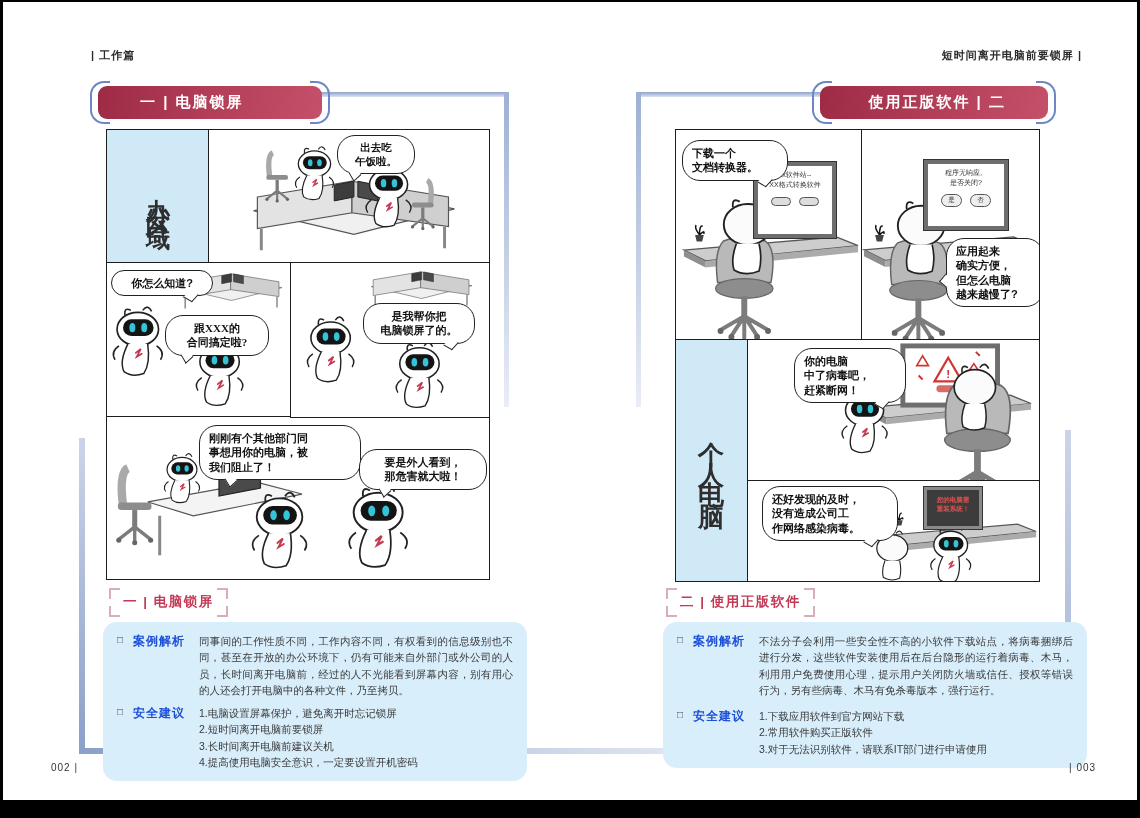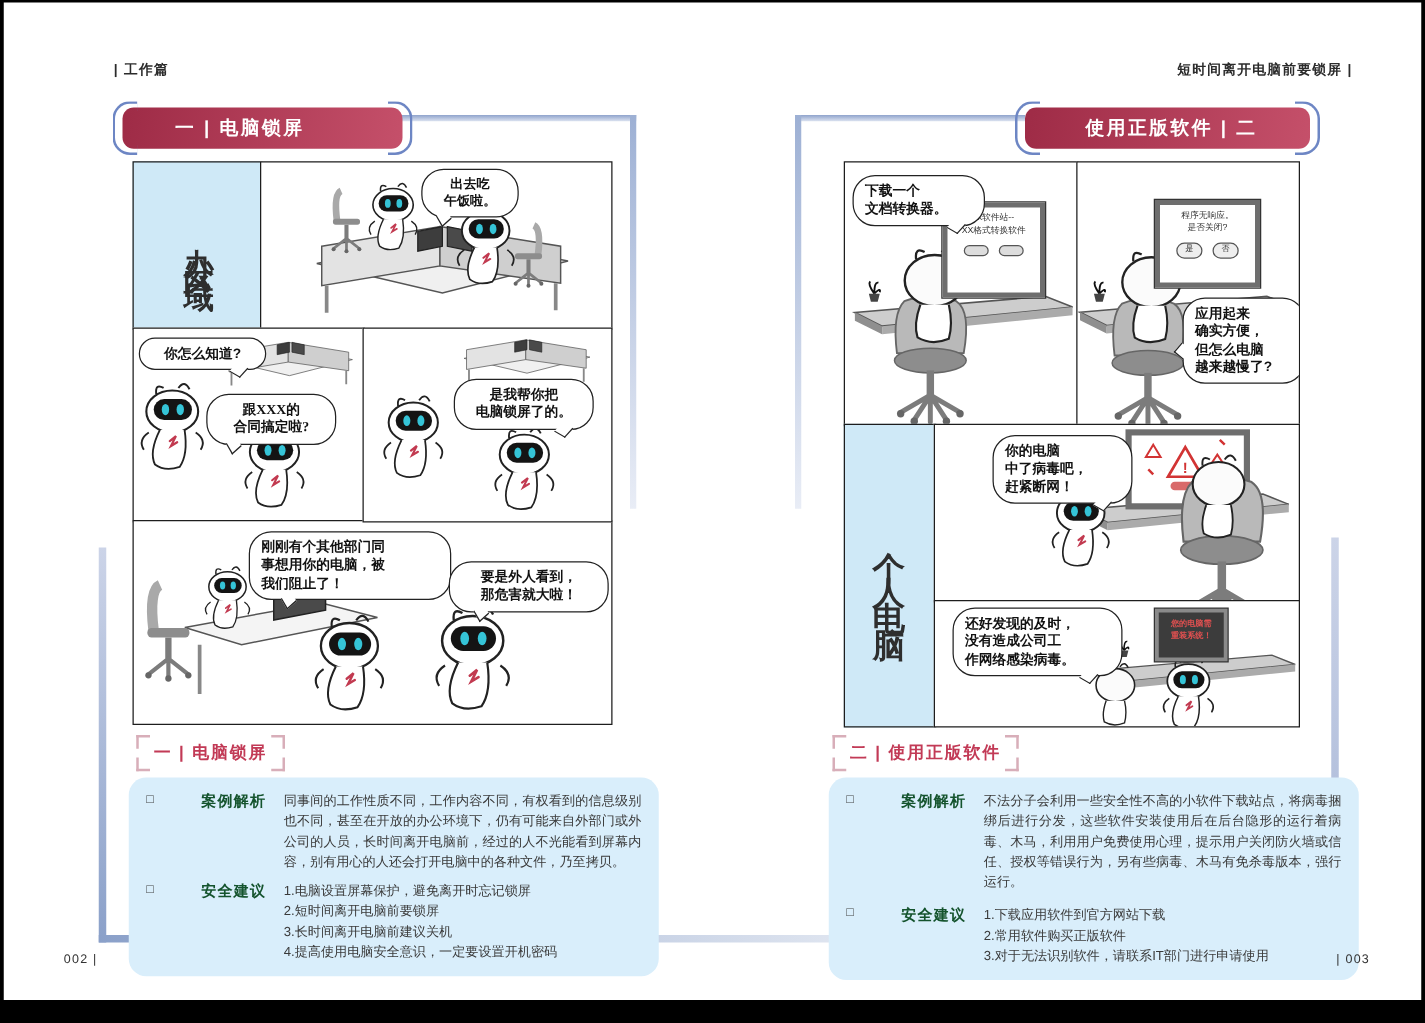--- a/index.html
+++ b/index.html
@@ -62,21 +62,21 @@
   .c.tl{left:0;top:0;border-left-width:2px;border-top-width:2px;}
   .c.tr{right:0;top:0;border-right-width:2px;border-top-width:2px;}
   .c.bl{left:0;bottom:0;border-left-width:2px;border-bottom-width:2px;}
   .c.br{right:0;bottom:0;border-right-width:2px;border-bottom-width:2px;}
 
   .info-box{position:absolute;width:424px;background:#d9eefb;border-radius:14px;
             padding:11px 14px;box-sizing:border-box;}
   .info-row{display:flex;margin-bottom:7px;}
   .info-row:last-child{margin-bottom:0;}
   .info-bullet{width:16px;font-size:10px;color:#444;padding-top:1px;}
-  .info-label{width:66px;font-weight:bold;font-size:12px;color:#14532d;letter-spacing:1px;flex:none;margin-left:28px;}
+  .info-label{width:66px;font-weight:bold;font-size:12px;color:#1d4ed8;letter-spacing:1px;flex:none;}
   .info-text{flex:1;font-size:10.5px;color:#3a3a3a;line-height:1.55;text-align:justify;}
   .adv-line{font-size:10.5px;color:#3a3a3a;line-height:1.55;}
 </style>
 </head>
 <body>
 
 <svg width="0" height="0" style="position:absolute" aria-hidden="true">
   <defs>
     <g id="bot">
       <path d="M10,7 Q9,-2 16,2" fill="none" stroke="#222" stroke-width="1.6"></path>

